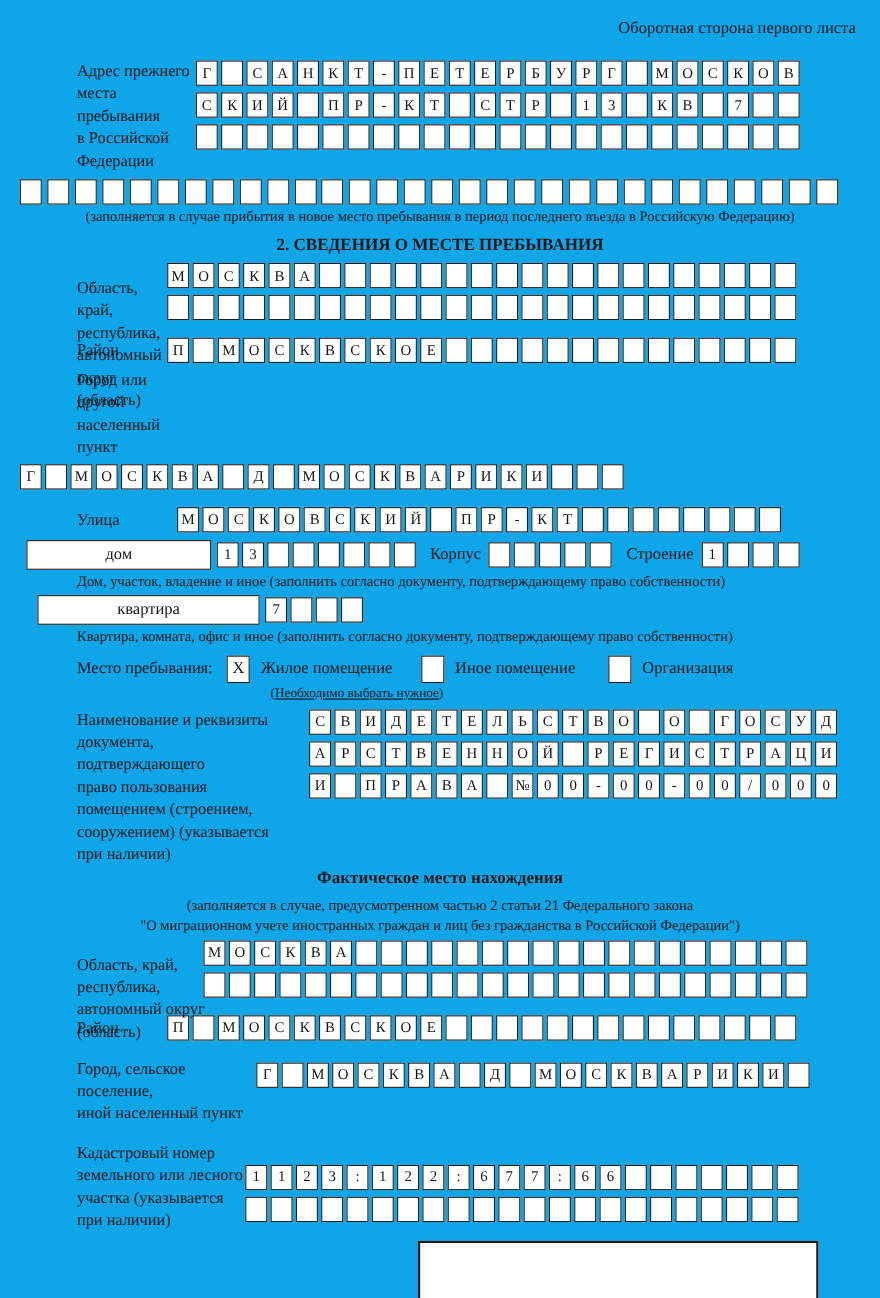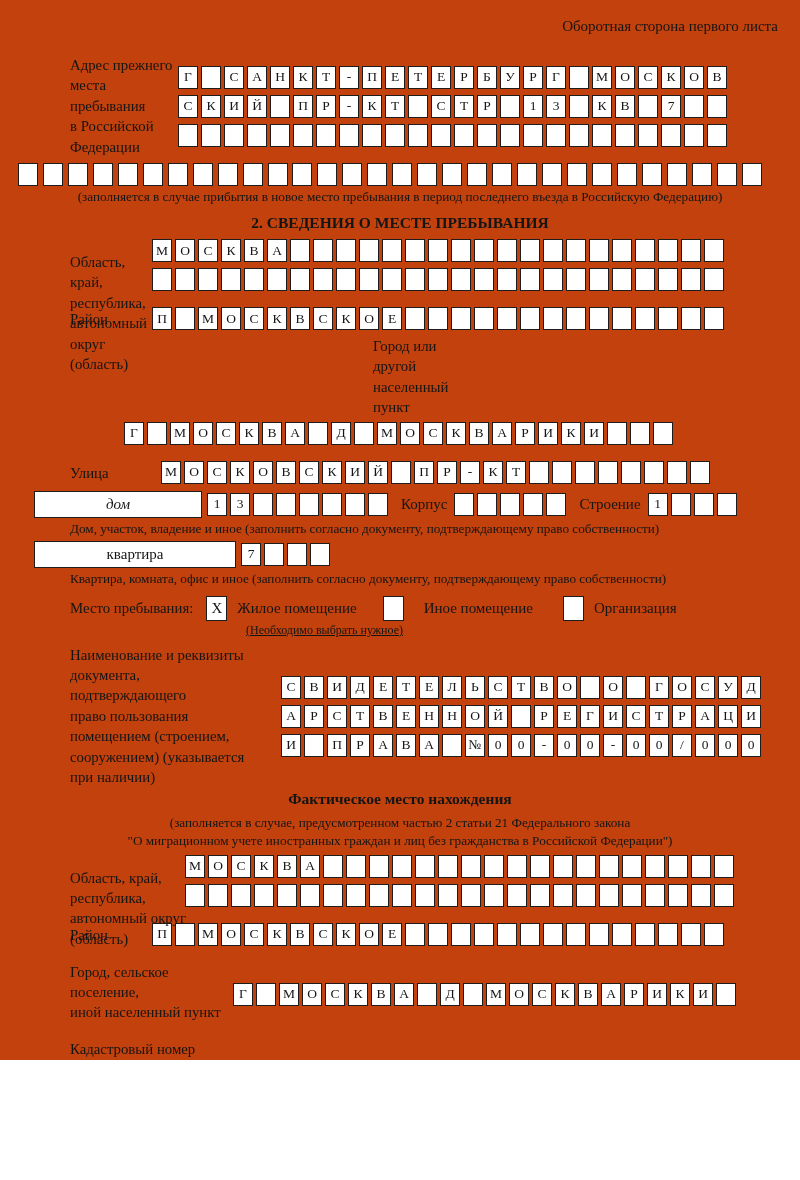--- a/index.html
+++ b/index.html
@@ -1,21 +1,21 @@
 <!DOCTYPE html>
 <html lang="ru"><head>
 <meta charset="utf-8">
 <style>
   html,body{margin:0;padding:0;background:#fff;}
   body{width:800px;height:1180px;font-family:"Liberation Serif","DejaVu Serif",serif;color:#151515;}
-  .page{box-sizing:border-box;width:800px;height:1060px;padding:12px 18px 0 18px;overflow:hidden;background:#c2410c;}
+  .page{box-sizing:border-box;width:800px;height:1180px;padding:12px 18px 0 18px;overflow:hidden;background:#0ea5e9;}
 
   .side-note{text-align:right;font-size:15px;padding-right:4px;margin-top:6px;}
 
-  .frow{display:flex;align-items:center;}
+  .frow{display:flex;align-items:flex-start;}
   .rel{position:relative;}
   .flabel{font-size:14.8px;line-height:1.38;white-space:pre-line;box-sizing:border-box;}
   .flabel.abs{position:absolute;left:52px;top:13px;}
 
   .cellstack .cellrow{margin-bottom:6px;}
   .cellstack .cellrow:last-child{margin-bottom:0;}
   .cellrow{display:flex;}
   .cell{flex:none;width:18px;height:21px;border:1.6px solid #1d1d1d;margin-right:3px;
         display:flex;align-items:center;justify-content:center;
         font-size:13.5px;background:#fff;}
@@ -35,29 +35,29 @@
   .lbl-city2{width:106px;}
   .lbl-street{margin-left:52px;width:91px;padding-top:2px;}
   .lbl-doc{margin-left:52px;width:184px;}
   .off-factregion{margin-left:167px;}
   .lbl-factcity{margin-left:52px;width:163px;}
   .lbl-cad{margin-left:52px;width:153px;}
 
   .house-row{display:flex;align-items:center;margin-top:7px;}
   .big-box{box-sizing:border-box;border:1.7px solid #1d1d1d;height:27px;
            display:flex;align-items:center;justify-content:center;font-size:15px;background:#fff;}
-  .dom-box{width:168px;margin-left:16px;margin-right:5px;font-style:italic;}
+  .dom-box{width:168px;margin-left:6px;margin-right:5px;}
   .kv-box{width:202px;margin-left:16px;margin-right:5px;text-align:right;}
   .inline-lbl{font-size:15px;margin:0 7px 0 10px;text-align:center;}
 
   .stay{display:flex;align-items:center;margin-top:9px;font-size:15px;}
   .stay .flabel{margin-left:52px;}
   .grp{display:flex;align-items:center;}
   .g1{margin-left:13px;}
-  .g2{margin-left:26px;gap:10px;}
+  .g2{margin-left:26px;}
   .g3{margin-left:30px;}
   .cb{box-sizing:border-box;flex:none;width:21px;height:25px;border:1.7px solid #1d1d1d;
       display:flex;align-items:center;justify-content:center;font-size:15px;background:#fff;margin-right:10px;}
   .stay-note{font-size:12px;margin:2px 0 0 228px;text-decoration:underline;}
 
   .doc-block{margin-top:7px;min-height:118px;gap:27px;}
   .fact-note{font-size:13.2px;text-align:center;margin-top:2px;}
 
   .gap16{margin-top:16px;}
   .gap6{margin-top:6px;flex-direction:column;}

